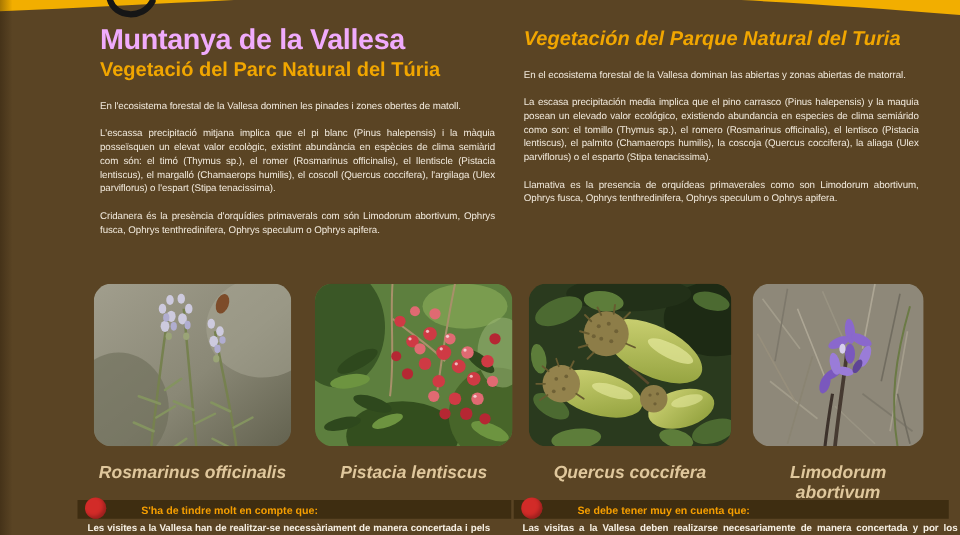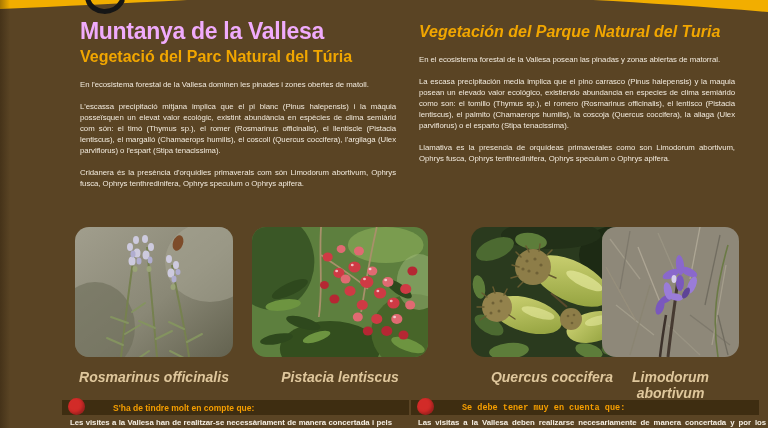--- a/index.html
+++ b/index.html
@@ -15,28 +15,28 @@
   .col h1{margin:0;font-size:23px;line-height:25px;font-weight:700;color:#f0abfc;letter-spacing:-0.3px;}
   .col h2{margin:5px 0 0;font-size:16px;line-height:15px;font-weight:700;color:#f1a600;}
   .col.right h2{font-style:italic;}
   p.body{margin:11px 0 0;font-size:7.8px;line-height:11px;letter-spacing:-0.05px;
     color:#f1e9dc;text-align:justify;}
   p.body.first{margin-top:15px;}
   figure{position:absolute;top:227px;margin:0;}
   .photo-box{height:130px;border-radius:14px;overflow:hidden;display:block;}
   .photo-box svg{display:block;width:100%;height:100%;}
   #fig1{left:75px;width:158px;}
-  #fig2{left:252px;width:176px;}
-  #fig3{left:423px;width:162px;margin-left:48px;}
+  #fig2{left:252px;width:158px;}
+  #fig3{left:423px;width:162px;}
   #fig4{left:602px;width:137px;}
   figcaption{margin-top:12px;text-align:center;font-size:14px;font-weight:700;
     font-style:italic;color:#dfc79c;letter-spacing:0;}
   .notice{position:absolute;top:400px;height:15px;background:#3e2d11;padding-left:19px;}
   .notice.nleft{left:62px;width:328px;}
-  .notice.nright{left:411px;width:329px;font-family:Liberation Mono, monospace;}
+  .notice.nright{left:411px;width:329px;}
   .dot{position:absolute;left:6px;top:-2px;width:17px;height:17px;border-radius:50%;
     background:#d22b28;box-shadow:inset -2px -2px 3px rgba(0,0,0,.25);}
   .ntitle{display:block;padding-left:32px;line-height:16px;font-size:8.5px;font-weight:700;
     color:#f59e00;white-space:nowrap;}
   .ntext{position:absolute;top:417px;margin:0;font-size:7.8px;line-height:11px;
     letter-spacing:-0.05px;font-weight:700;color:#f6efe3;text-align:justify;}
   .ntext.tleft{left:70px;width:322px;}
   .ntext.tright{left:418px;width:348px;}
 </style>
 </head>
@@ -55,21 +55,21 @@
   <section class="col left">
     <h1>Muntanya de la Vallesa</h1>
     <h2>Vegetació del Parc Natural del Túria</h2>
     <p class="body first">En l'ecosistema forestal de la Vallesa dominen les pinades i zones obertes de matoll.</p>
     <p class="body">L'escassa precipitació mitjana implica que el pi blanc (Pinus halepensis) i la màquia posseïsquen un elevat valor ecològic, existint abundància en espècies de clima semiàrid com són: el timó (Thymus sp.), el romer (Rosmarinus officinalis), el llentiscle (Pistacia lentiscus), el margalló (Chamaerops humilis), el coscoll (Quercus coccifera), l'argilaga (Ulex parviflorus) o l'espart (Stipa tenacissima).</p>
     <p class="body">Cridanera és la presència d'orquídies primaverals com són Limodorum abortivum, Ophrys fusca, Ophrys tenthredinifera, Ophrys speculum o Ophrys apifera.</p>
   </section>
 
   <section class="col right">
     <h2>Vegetación del Parque Natural del Turia</h2>
-    <p class="body first">En el ecosistema forestal de la Vallesa posean las pinadas y zonas abiertas de matorral.</p>
+    <p class="body first">En el ecosistema forestal de la Vallesa dominan las abiertas y zonas abiertas de matorral.</p>
     <p class="body">La escasa precipitación media implica que el pino carrasco (Pinus halepensis) y la maquia posean un elevado valor ecológico, existiendo abundancia en especies de clima semiárido como son: el tomillo (Thymus sp.), el romero (Rosmarinus officinalis), el lentisco (Pistacia lentiscus), el palmito (Chamaerops humilis), la coscoja (Quercus coccifera), la aliaga (Ulex parviflorus) o el esparto (Stipa tenacissima).</p>
     <p class="body">Llamativa es la presencia de orquídeas primaverales como son Limodorum abortivum, Ophrys fusca, Ophrys tenthredinifera, Ophrys speculum o Ophrys apifera.</p>
   </section>
 
   <figure id="fig1">
     <span class="photo-box">
       <svg viewBox="0 0 158 130" preserveAspectRatio="none" aria-hidden="true">
         <defs>
           <linearGradient id="rosbg" x1="0" y1="0" x2="1" y2="1">
             <stop offset="0" stop-color="#a19e8d"></stop>

